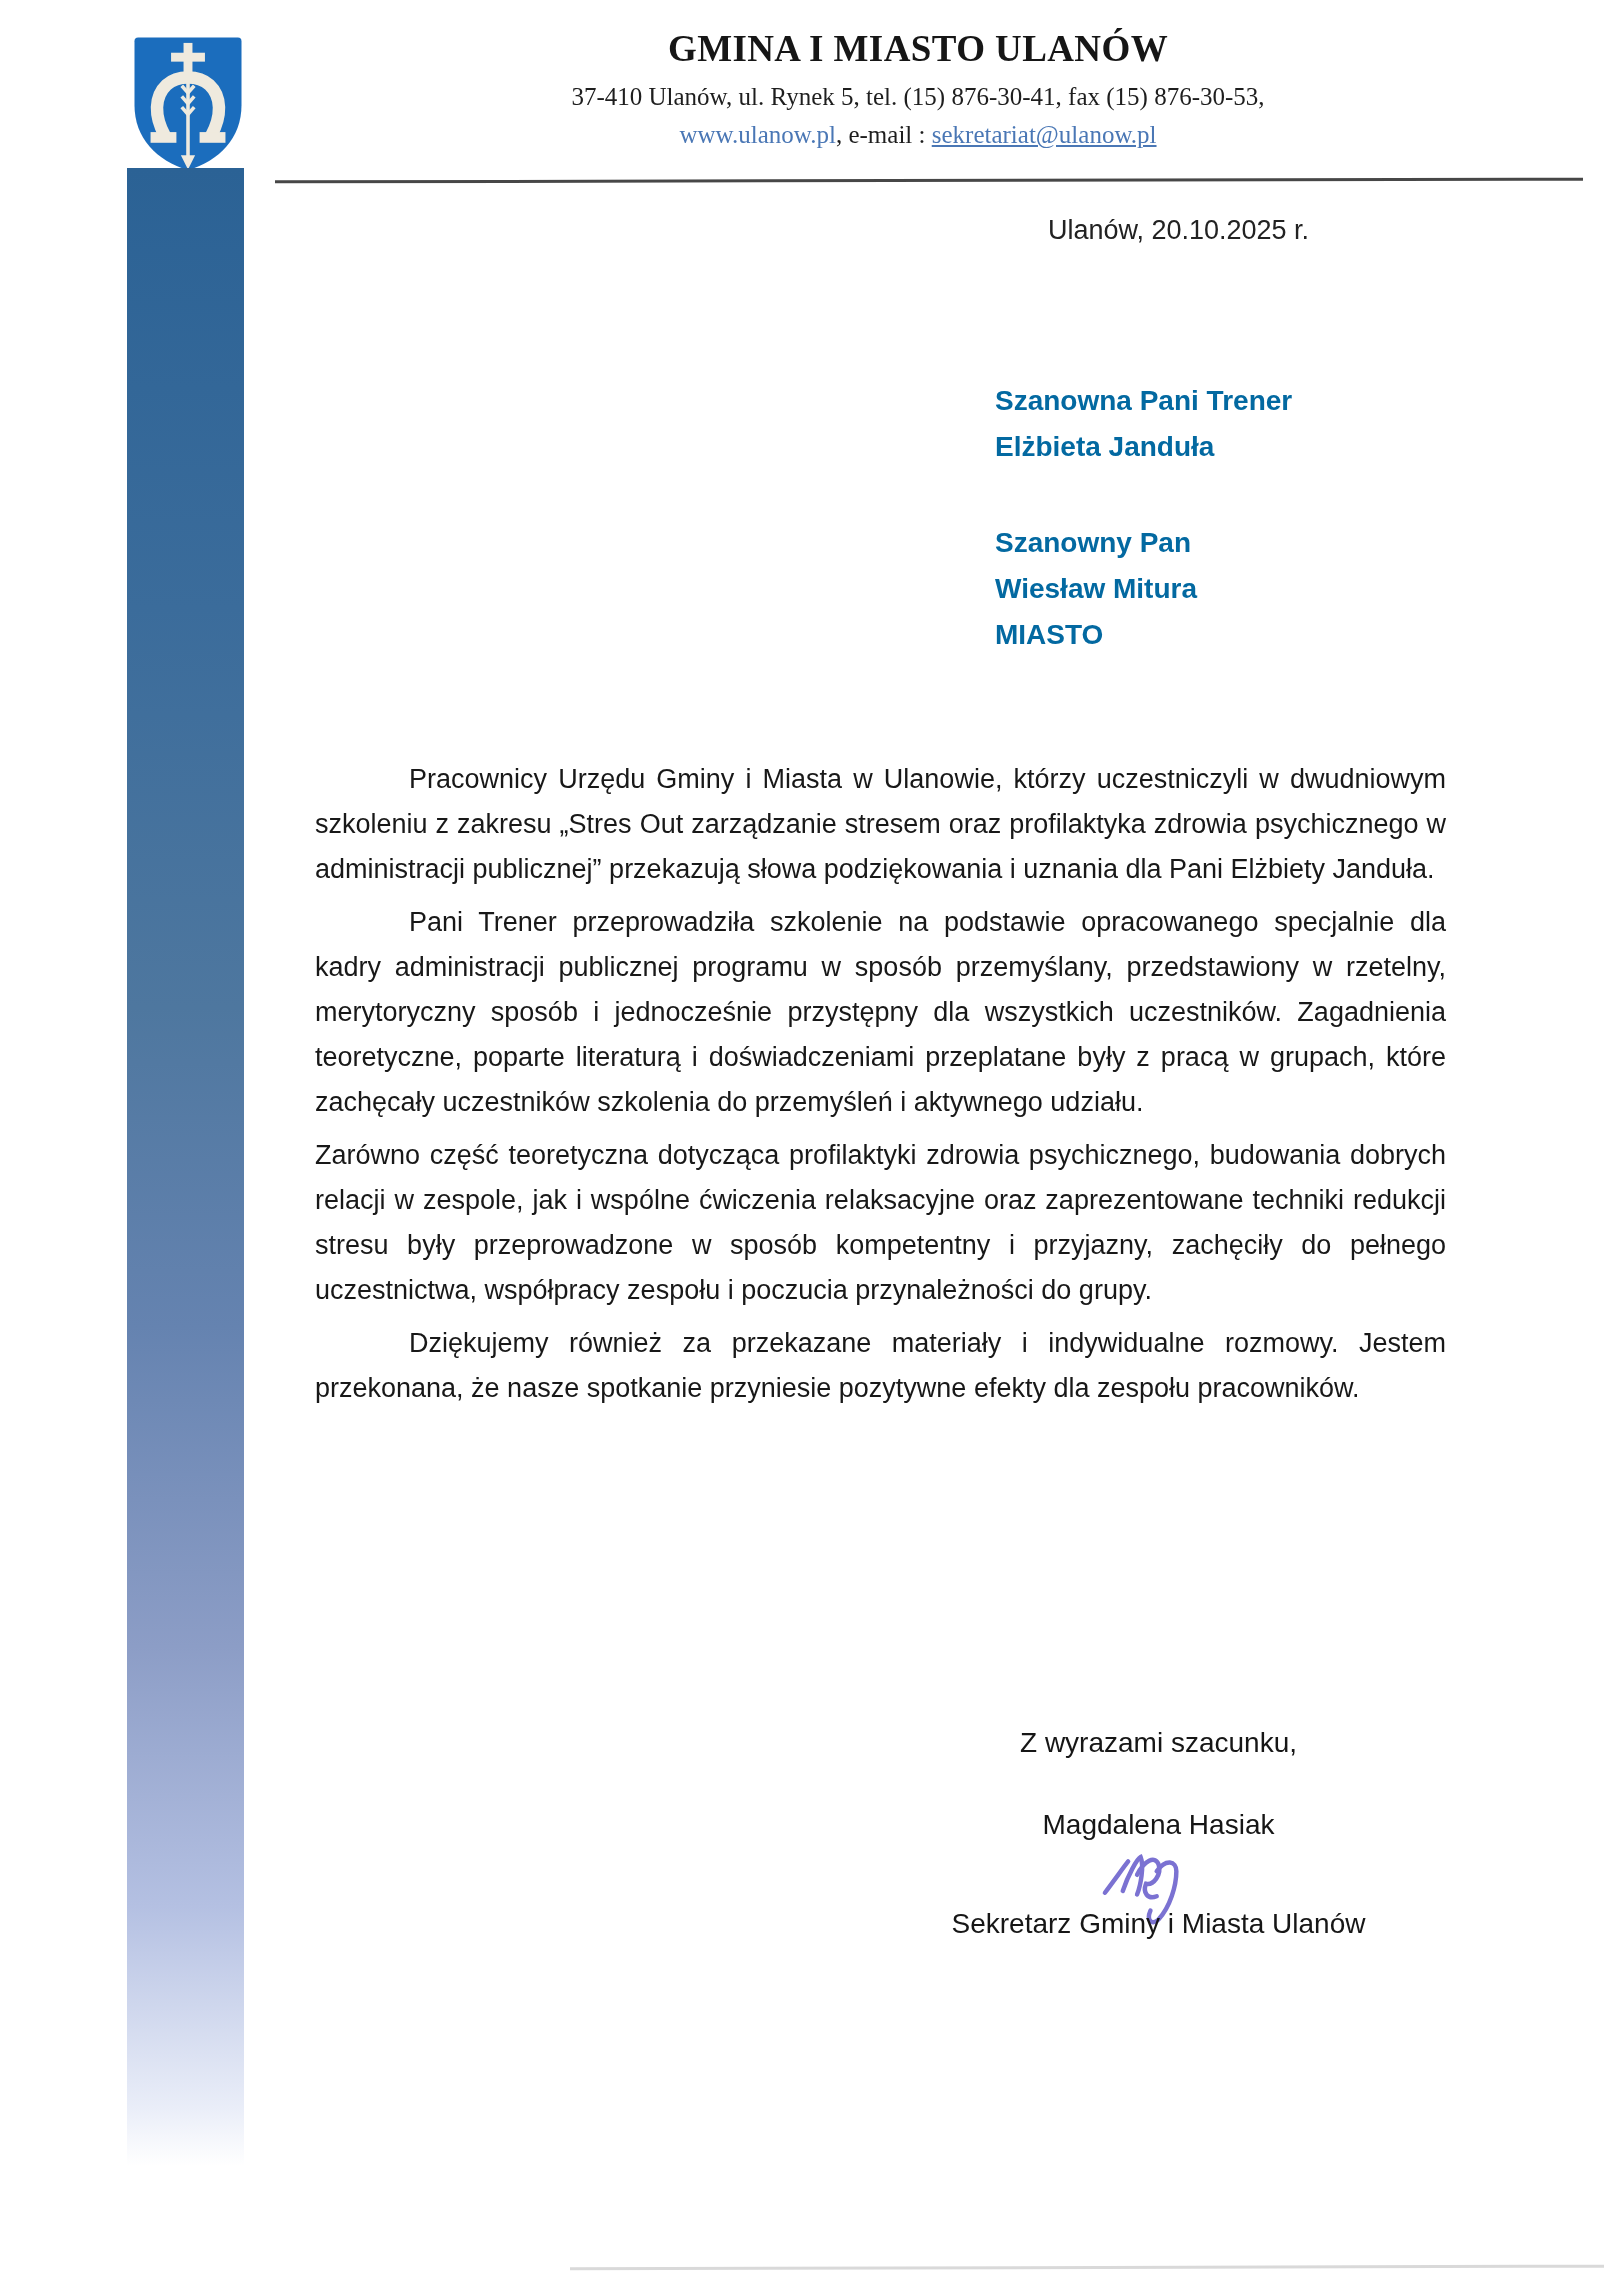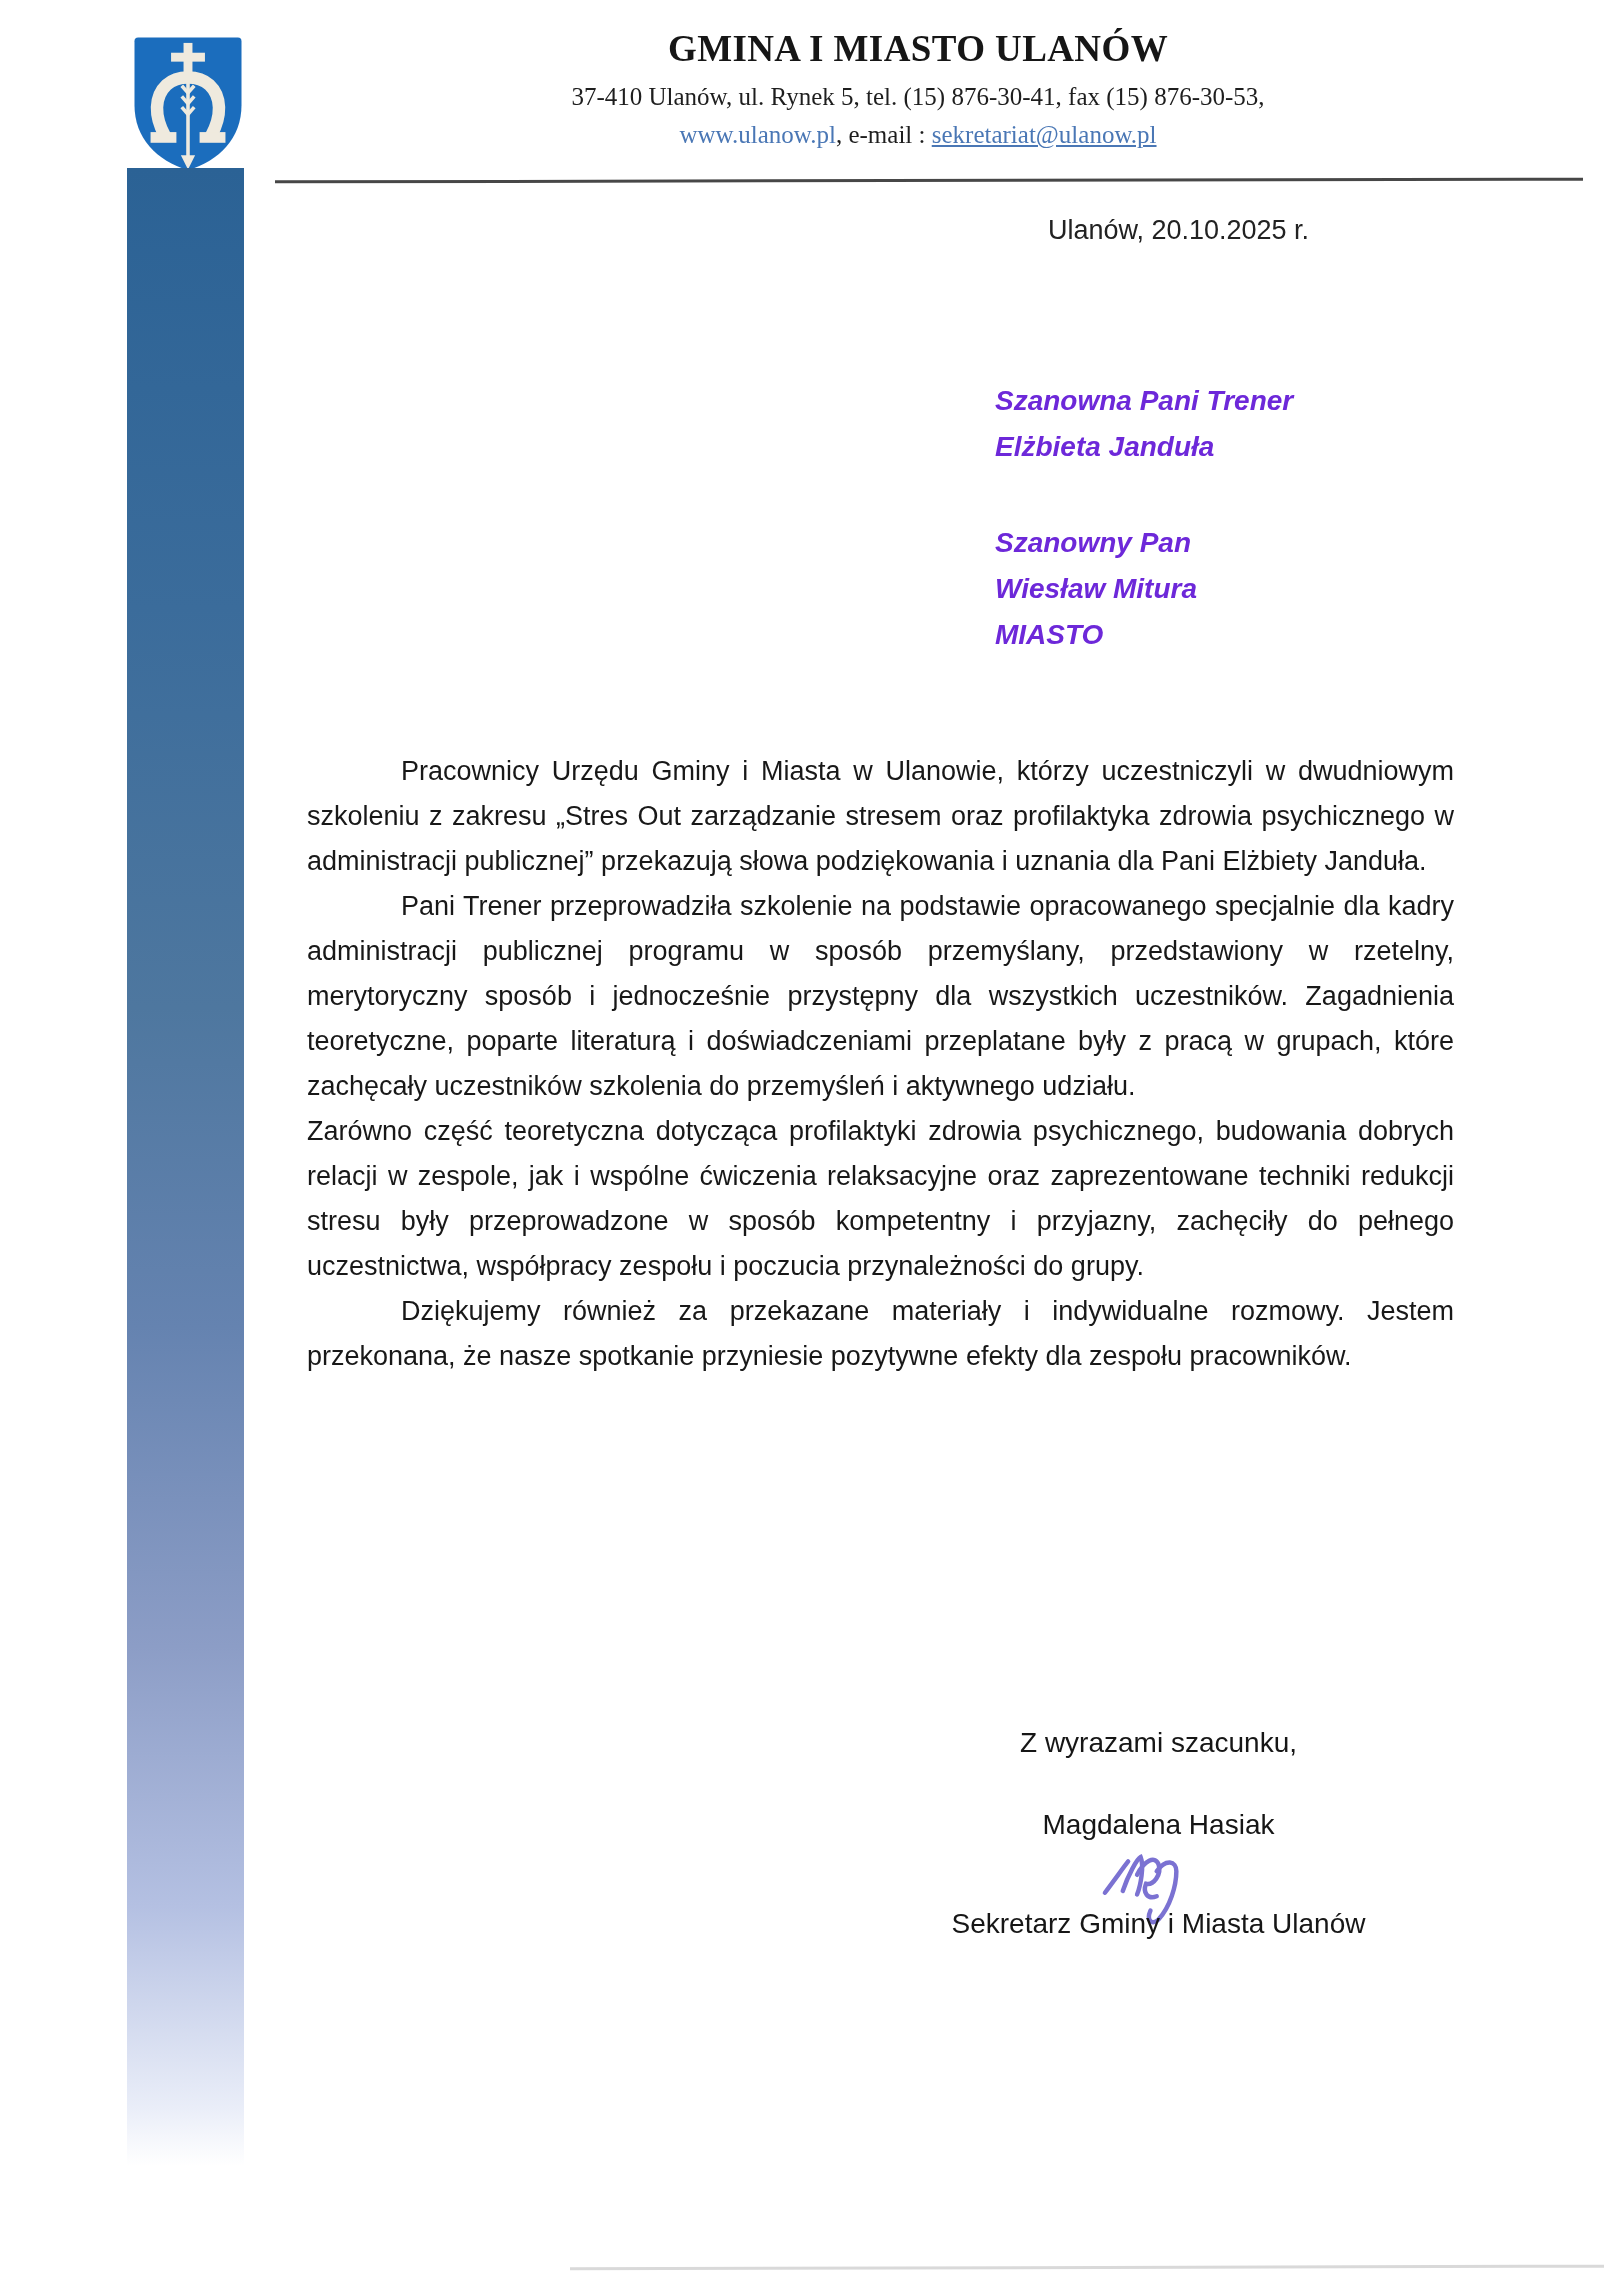--- a/index.html
+++ b/index.html
@@ -36,30 +36,30 @@
       #8c9dc6 74%, #b4c0e2 87%, #e9edf8 97%, rgba(255,255,255,0) 100%);
   }
   
   .date-line{
     position:absolute;left:980px;top:215px;width:397px;
     font-size:27px;text-align:center;color:#222;
   }
   
   .recipients{
     position:absolute;left:995px;top:378px;width:499px;
-    font-size:28px;font-weight:bold;font-style:italic;
-    line-height:46px;color:#6d28d9;
+    font-size:28px;font-weight:bold;
+    line-height:46px;color:#0369a1;
   }
   .recipient-block2{margin-top:50px;}
   
   .body-text{
     position:absolute;left:307px;top:749px;width:1147px;
     font-size:27px;line-height:45px;text-align:justify;color:#181818;
   }
-  .body-text p{margin:0;}
+  .body-text p{margin:8px;}
   .body-text p.indent{text-indent:94px;}
   
   .closing{
     position:absolute;left:909px;top:1727px;width:499px;
     text-align:center;font-size:28px;color:#161616;
   }
   .signer-name{margin-top:50px;}
   .signature{height:77px;margin:-1.8px 0 -27px 0;}
   .signer-title{margin-top:19px;}
   

